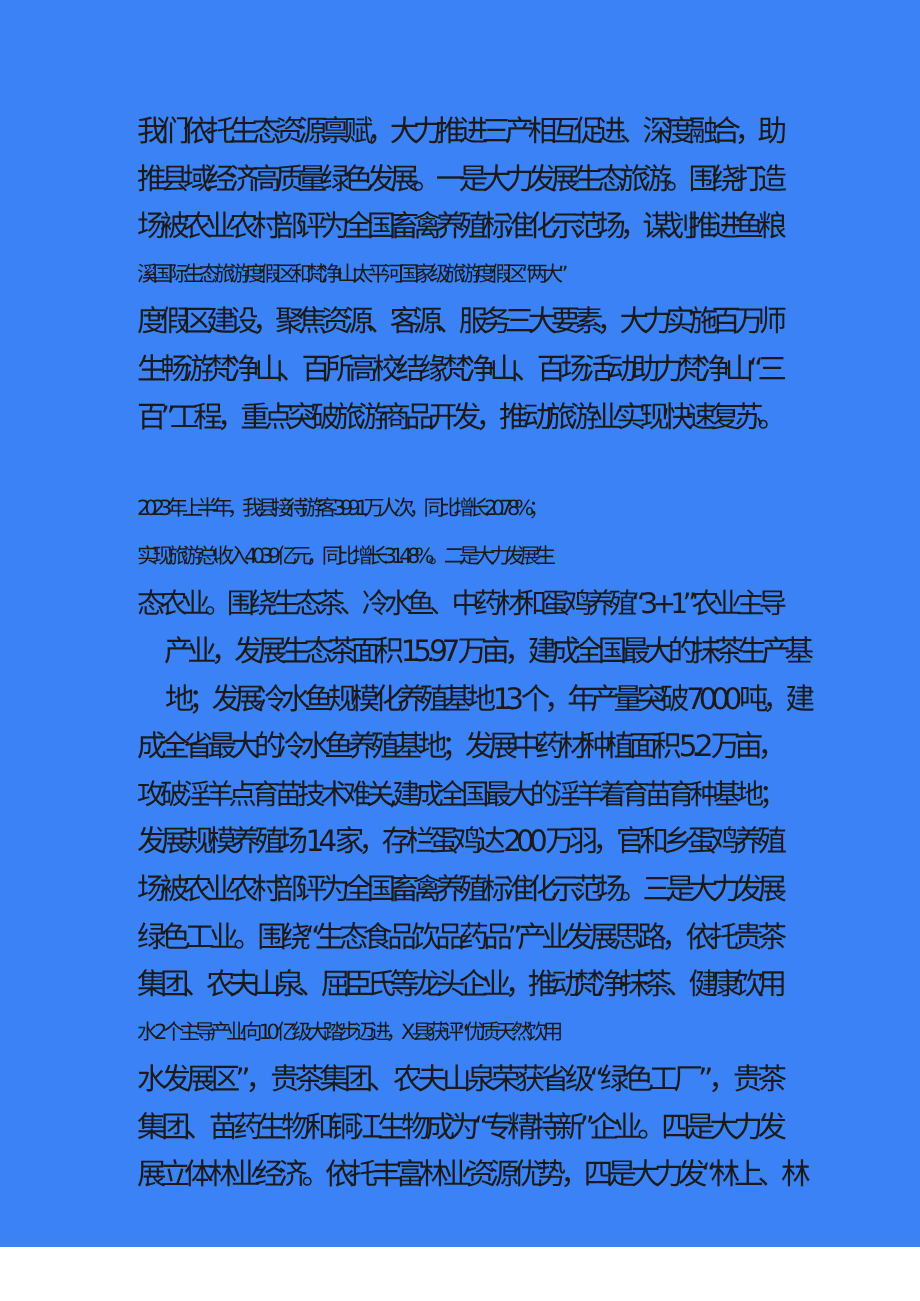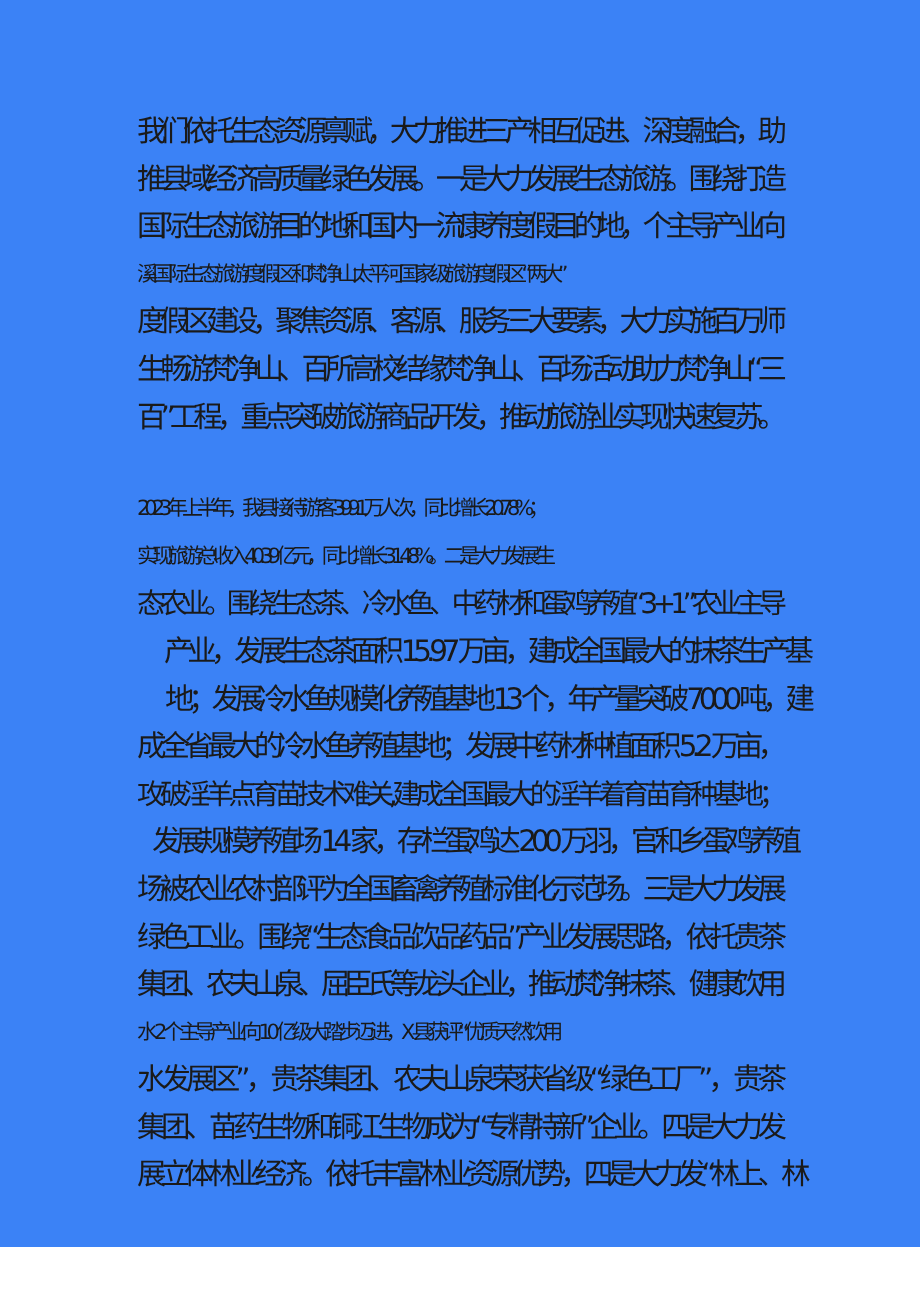--- a/index.html
+++ b/index.html
@@ -55,33 +55,33 @@
   }
 </style>
 </head>
 <body>
 
 <div id="page">
   <div id="doc-body">
 
     <div class="doc-line" style="letter-spacing: -6.519px;">我们依托生态资源禀赋，大力推进三产相互促进、深度融合，助</div>
     <div class="doc-line" style="letter-spacing: -6.519px;">推县域经济高质量绿色发展。一是大力发展生态旅游。围绕打造</div>
-    <div class="doc-line" style="letter-spacing: -6.519px;">国际生态旅游目的地和国内一流康养度假目的地，个主导产业向</div>
+    <div class="doc-line" style="letter-spacing: -6.519px;">场被农业农村部评为全国畜禽养殖标准化示范场，谋划推进鱼粮</div>
     <div class="doc-line tight2" style="letter-spacing: -5.62px;">溪国际生态旅游度假区和梵净山太平河国家级旅游度假区“两大”</div>
     <div class="doc-line" style="letter-spacing: -6.519px;">度假区建设，聚焦资源、客源、服务三大要素，大力实施百万师</div>
     <div class="doc-line" style="letter-spacing: -5.992px;">生畅游梵净山、百所高校结缘梵净山、百场活动助力梵净山“三</div>
     <div class="doc-line" style="letter-spacing: -5.992px;">百”工程，重点突破旅游商品开发，推动旅游业实现快速复苏。</div>
     <div class="doc-line tight2" style="letter-spacing: -6.002px; margin-top: 44px;">2023 年上半年，我县接待游客 399.1 万人次，同比增长 20.78%；</div>
     <div class="doc-line tight2" style="letter-spacing: -5.807px;">实现旅游总收入 40.39 亿元，同比增长 31.48%。二是大力发展生</div>
     <div class="doc-line tight" style="letter-spacing: -5.719px;">态农业。围绕生态茶、冷水鱼、中药材和蛋鸡养殖“3+1”农业主导</div>
     <div class="doc-line" style="letter-spacing: -6.152px; margin-left: 27px;">产业，发展生态茶面积 15.97 万亩，建成全国最大的抹茶生产基</div>
     <div class="doc-line" style="letter-spacing: -6.307px; margin-left: 28px;">地；发展冷水鱼规模化养殖基地 13 个，年产量突破 7000 吨，建</div>
     <div class="doc-line" style="letter-spacing: -6.089px;">成全省最大的冷水鱼养殖基地；发展中药材种植面积 5.2 万亩，</div>
     <div class="doc-line tight" style="letter-spacing: -5.294px;">攻破淫羊点育苗技术难关,建成全国最大的淫羊着育苗育种基地；</div>
-    <div class="doc-line" style="letter-spacing: -5.917px; margin-left: 15px;">发展规模养殖场 14 家，存栏蛋鸡达 200 万羽，官和乡蛋鸡养殖</div>
+    <div class="doc-line" style="letter-spacing: -5.917px;">发展规模养殖场 14 家，存栏蛋鸡达 200 万羽，官和乡蛋鸡养殖</div>
     <div class="doc-line" style="letter-spacing: -6.519px;">场被农业农村部评为全国畜禽养殖标准化示范场。三是大力发展</div>
     <div class="doc-line" style="letter-spacing: -5.466px;">绿色工业。围绕“生态食品饮品药品”产业发展思路，依托贵茶</div>
     <div class="doc-line" style="letter-spacing: -6.519px;">集团、农夫山泉、屈臣氏等龙头企业，推动梵净抹茶、健康饮用</div>
     <div class="doc-line tight2" style="letter-spacing: -5.349px;">水 2 个主导产业向 10 亿级大踏步迈进，X 县获评“优质天然饮用</div>
     <div class="doc-line" style="letter-spacing: -4.939px;">水发展区”，贵茶集团、农夫山泉荣获省级“绿色工厂”，贵茶</div>
     <div class="doc-line" style="letter-spacing: -5.466px;">集团、苗药生物和铜江生物成为“专精特新”企业。四是大力发</div>
     <div class="doc-line" style="letter-spacing: -5.992px;">展立体林业经济。依托丰富林业资源优势，四是大力发“林上、林</div>
 
   </div>
 </div>

